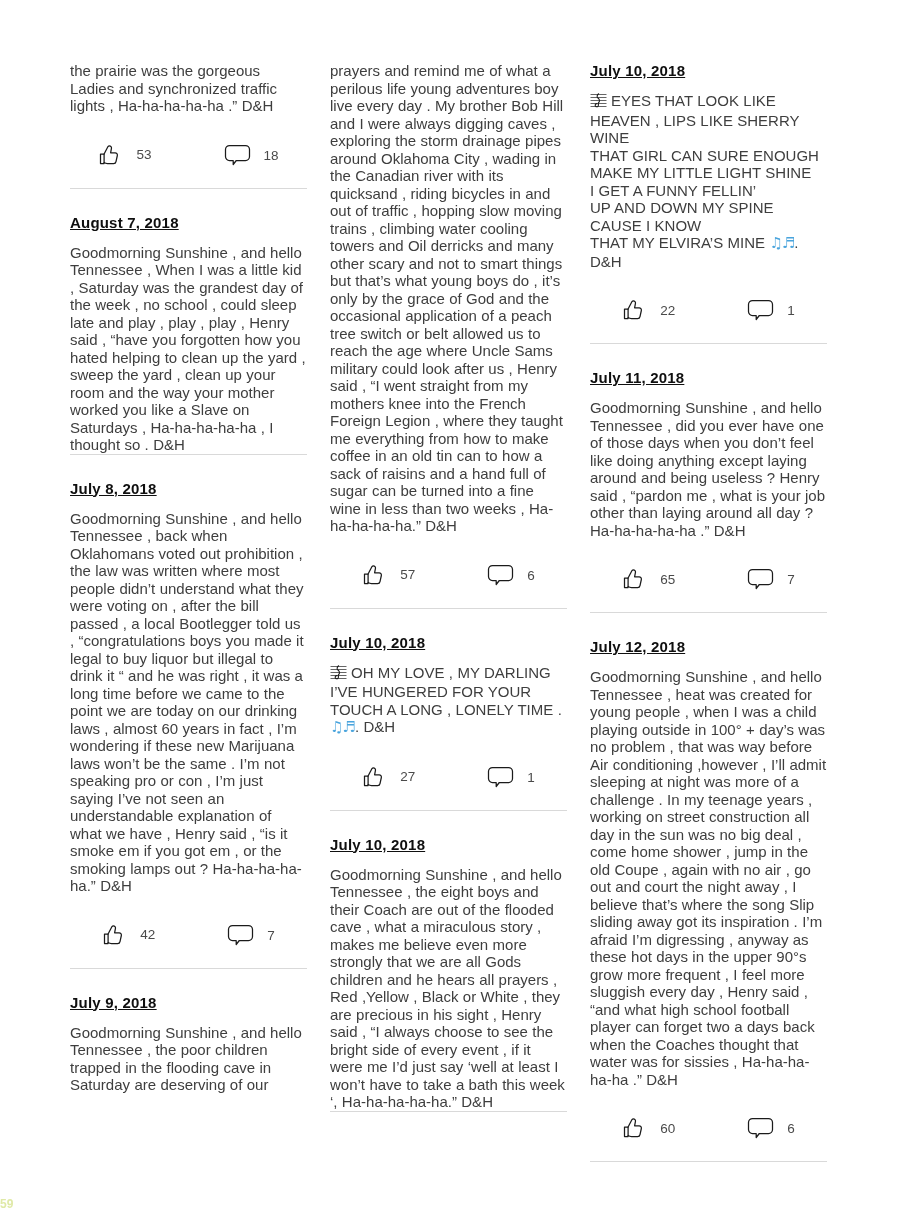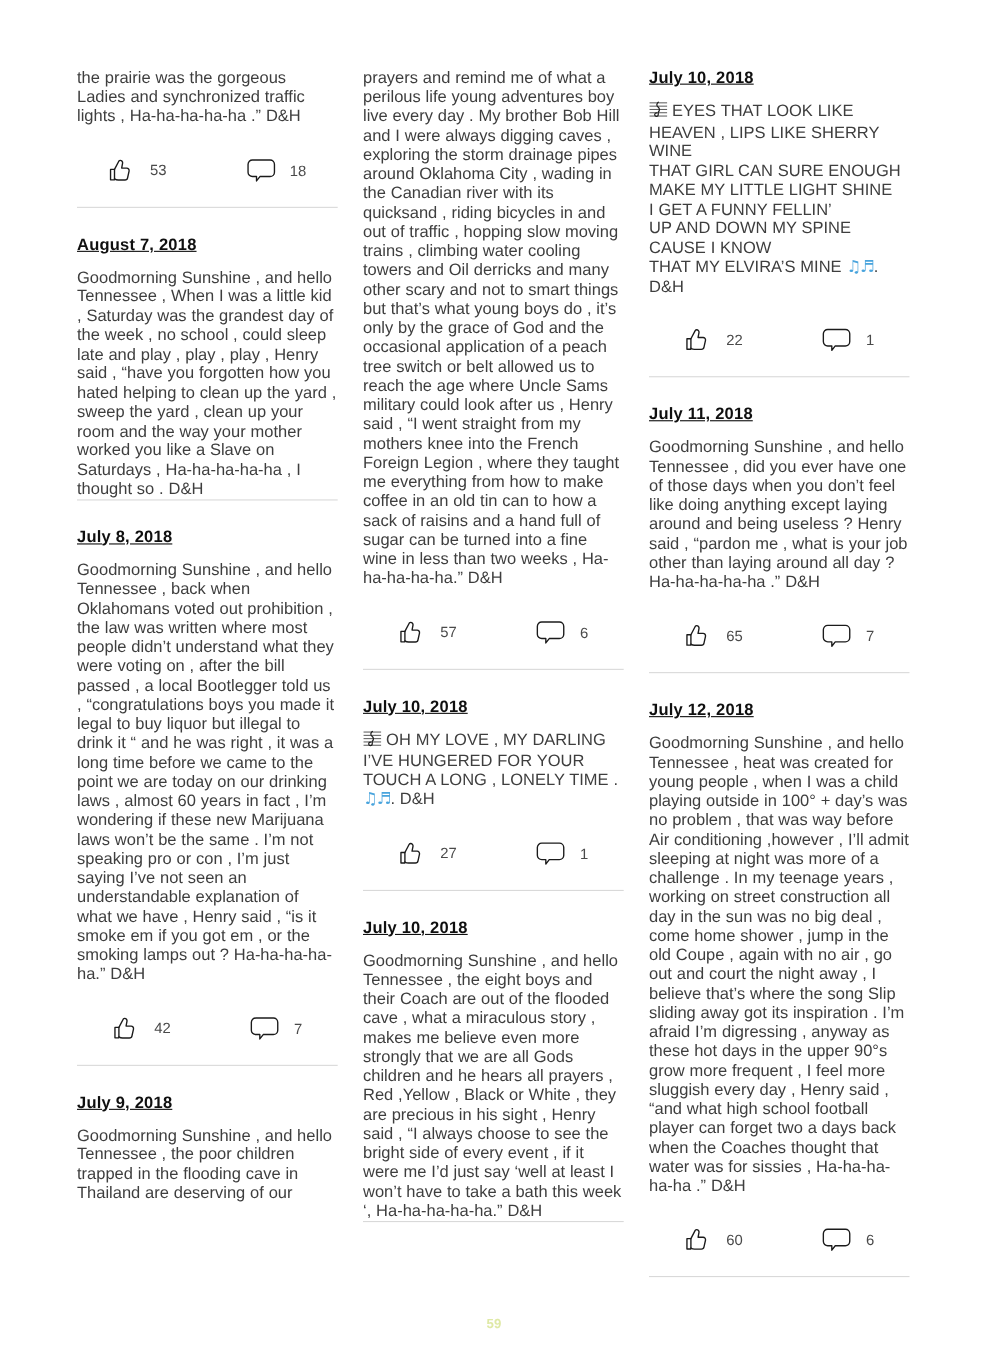--- a/index.html
+++ b/index.html
@@ -26,21 +26,21 @@
     display:flex;align-items:flex-end;justify-content:center;gap:72px;
     margin:26px 0 21px 0;height:26px;
   }
   .action-group{display:flex;align-items:center;gap:13px;}
   .action-count{font-size:13.5px;color:#4a4a4a;}
   .action-icon svg{display:block;}
   .separator{border:0;border-top:1px solid #d9d9d9;margin:0;}
   .music-notes{color:#49a4dd;font-family:"DejaVu Sans",sans-serif;font-size:15px;letter-spacing:-1px;}
   .music-score{display:inline-block;vertical-align:-2px;margin-right:4px;}
   .page-footer{
-    position:absolute;bottom:16px;left:0;width:898px;text-align:center;
+    position:absolute;bottom:16px;left:0;width:898px;
   }
   .page-number{font-size:12px;font-weight:700;color:#dfe9a6;}
 </style>
 </head>
 <body>
 
 <div class="page-inner" id="columns-root">
     <div class="col">
       <div class="post">
         <p class="post-body"><span>the prairie was the gorgeous Ladies and synchronized traffic lights , Ha-ha-ha-ha-ha .” D&amp;H</span> </p>
@@ -89,21 +89,21 @@
                 <path d="M5.5 1.5h16a4 4 0 0 1 4 4v7a4 4 0 0 1-4 4h-9.2l-3.1 4v-4H5.5a4 4 0 0 1-4-4v-7a4 4 0 0 1 4-4z"></path>
               </svg>
             </span>
             <span class="action-count">7</span>
           </span>
         </div>
         <hr class="separator">
       </div>
       <div class="post">
         <div class="post-date">July 9, 2018</div>
-        <p class="post-body"><span>Goodmorning Sunshine , and hello Tennessee , the poor children trapped in the flooding cave in Thailand are deserving of our</span> </p>
+        <p class="post-body"><span>Goodmorning Sunshine , and hello Tennessee , the poor children trapped in the flooding cave in Saturday are deserving of our</span> </p>
       </div>
     </div>
     <div class="col">
       <div class="post">
         <p class="post-body"><span>prayers and remind me of what a perilous life young adventures boy live every day . My brother Bob Hill and I were always digging caves , exploring the storm drainage pipes around Oklahoma City , wading in the Canadian river with its quicksand , riding bicycles in and out of traffic , hopping slow moving trains , climbing water cooling towers and Oil derricks and many other scary and not to smart things but that’s what young boys do , it’s only by the grace of God and the occasional application of a peach tree switch or belt allowed us to reach the age where Uncle Sams military could look after us , Henry said , “I went straight from my mothers knee into the French Foreign Legion , where they taught me everything from how to make coffee in an old tin can to how a sack of raisins and a hand full of sugar can be turned into a fine wine in less than two weeks , Ha-ha-ha-ha-ha.” D&amp;H</span> </p>
         <div class="actions">
           <span class="action-group">
             <span class="action-icon">
               <svg width="25" height="24" viewBox="0 0 25 24" fill="none" stroke="#1b1b1b" stroke-width="1.25" stroke-linejoin="round" stroke-linecap="round">
                 <path d="M2.5 11h3.6v9.5H2.5z"></path>

